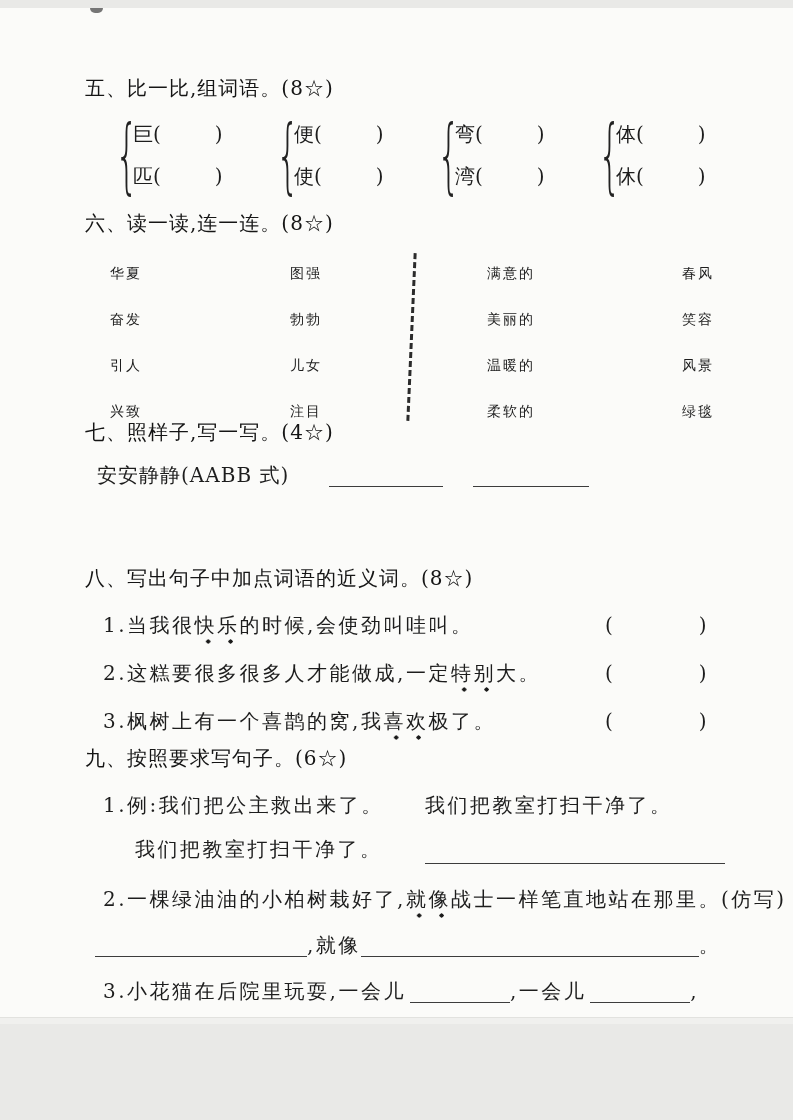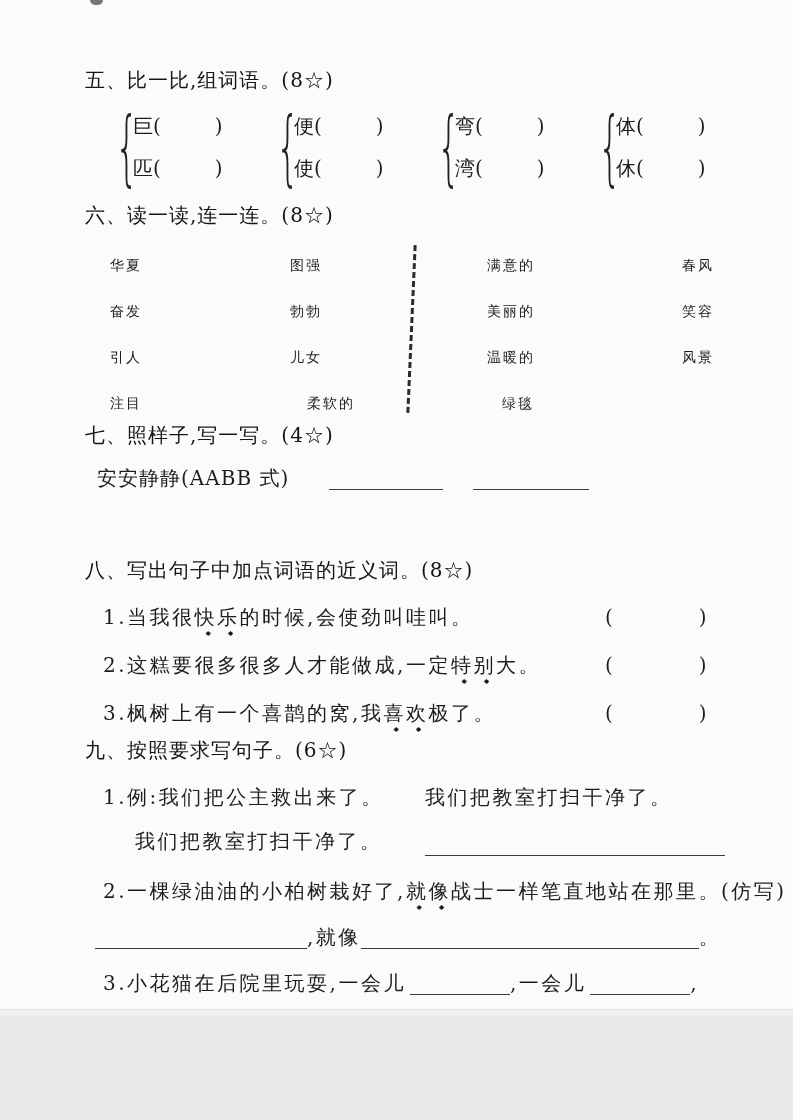--- a/index.html
+++ b/index.html
@@ -1,20 +1,20 @@
 <!DOCTYPE html>
 <html><head>
 <meta charset="utf-8">
 <style>
   html, body { margin: 0; padding: 0; background: #e9e9e7; }
   .page {
     position: relative;
     width: 793px;
     height: 1016px;
-    margin: 0 auto;
+    margin: 8px auto;
     background: #fbfbf9;
     overflow: hidden;
     font-family: "DejaVu Serif", "Liberation Serif", serif;
     color: #1d1d1d;
   }
   .sec { position: absolute; left: 85px; right: 55px; }
   .h { font-size: 20px; letter-spacing: 1px; line-height: 28px; color: #151515; white-space: nowrap; }
 
   
   .five-row { display: flex; margin-left: 30px; margin-top: 14px; }
@@ -139,28 +139,29 @@
           <span class="c3">美丽的</span>
           <span class="c4">笑容</span>
         </div>
       <div class="six-row">
           <span class="c1">引人</span>
           <span class="c2">儿女</span>
           <span class="c3">温暖的</span>
           <span class="c4">风景</span>
         </div>
       <div class="six-row">
+          <span class="c1">兴致</span>
           <span class="c2">注目</span>
           <span class="c3">柔软的</span>
           <span class="c4">绿毯</span>
         </div>
     </div>
   </section>
 
-  <section class="sec" style="top:421px">
+  <section class="sec" style="top:410px">
     <div class="h">七、照样子,写一写。(4☆)</div>
     <div class="seven-row"><span class="lbl">安安静静(AABB 式)</span><span class="bl" style="width:114px;margin-left:40px"></span><span class="bl" style="width:116px;margin-left:30px"></span></div>
   </section>
 
   <section class="sec" style="top:556px">
     <div class="h">八、写出句子中加点词语的近义词。(8☆)</div>
     <div class="eight-item t"><span>1.当我很</span><span class="dots">快乐</span><span>的时候,会使劲叫哇叫。</span><span class="ans">
           <span>(</span>
           <span>)</span>
         </span></div>

